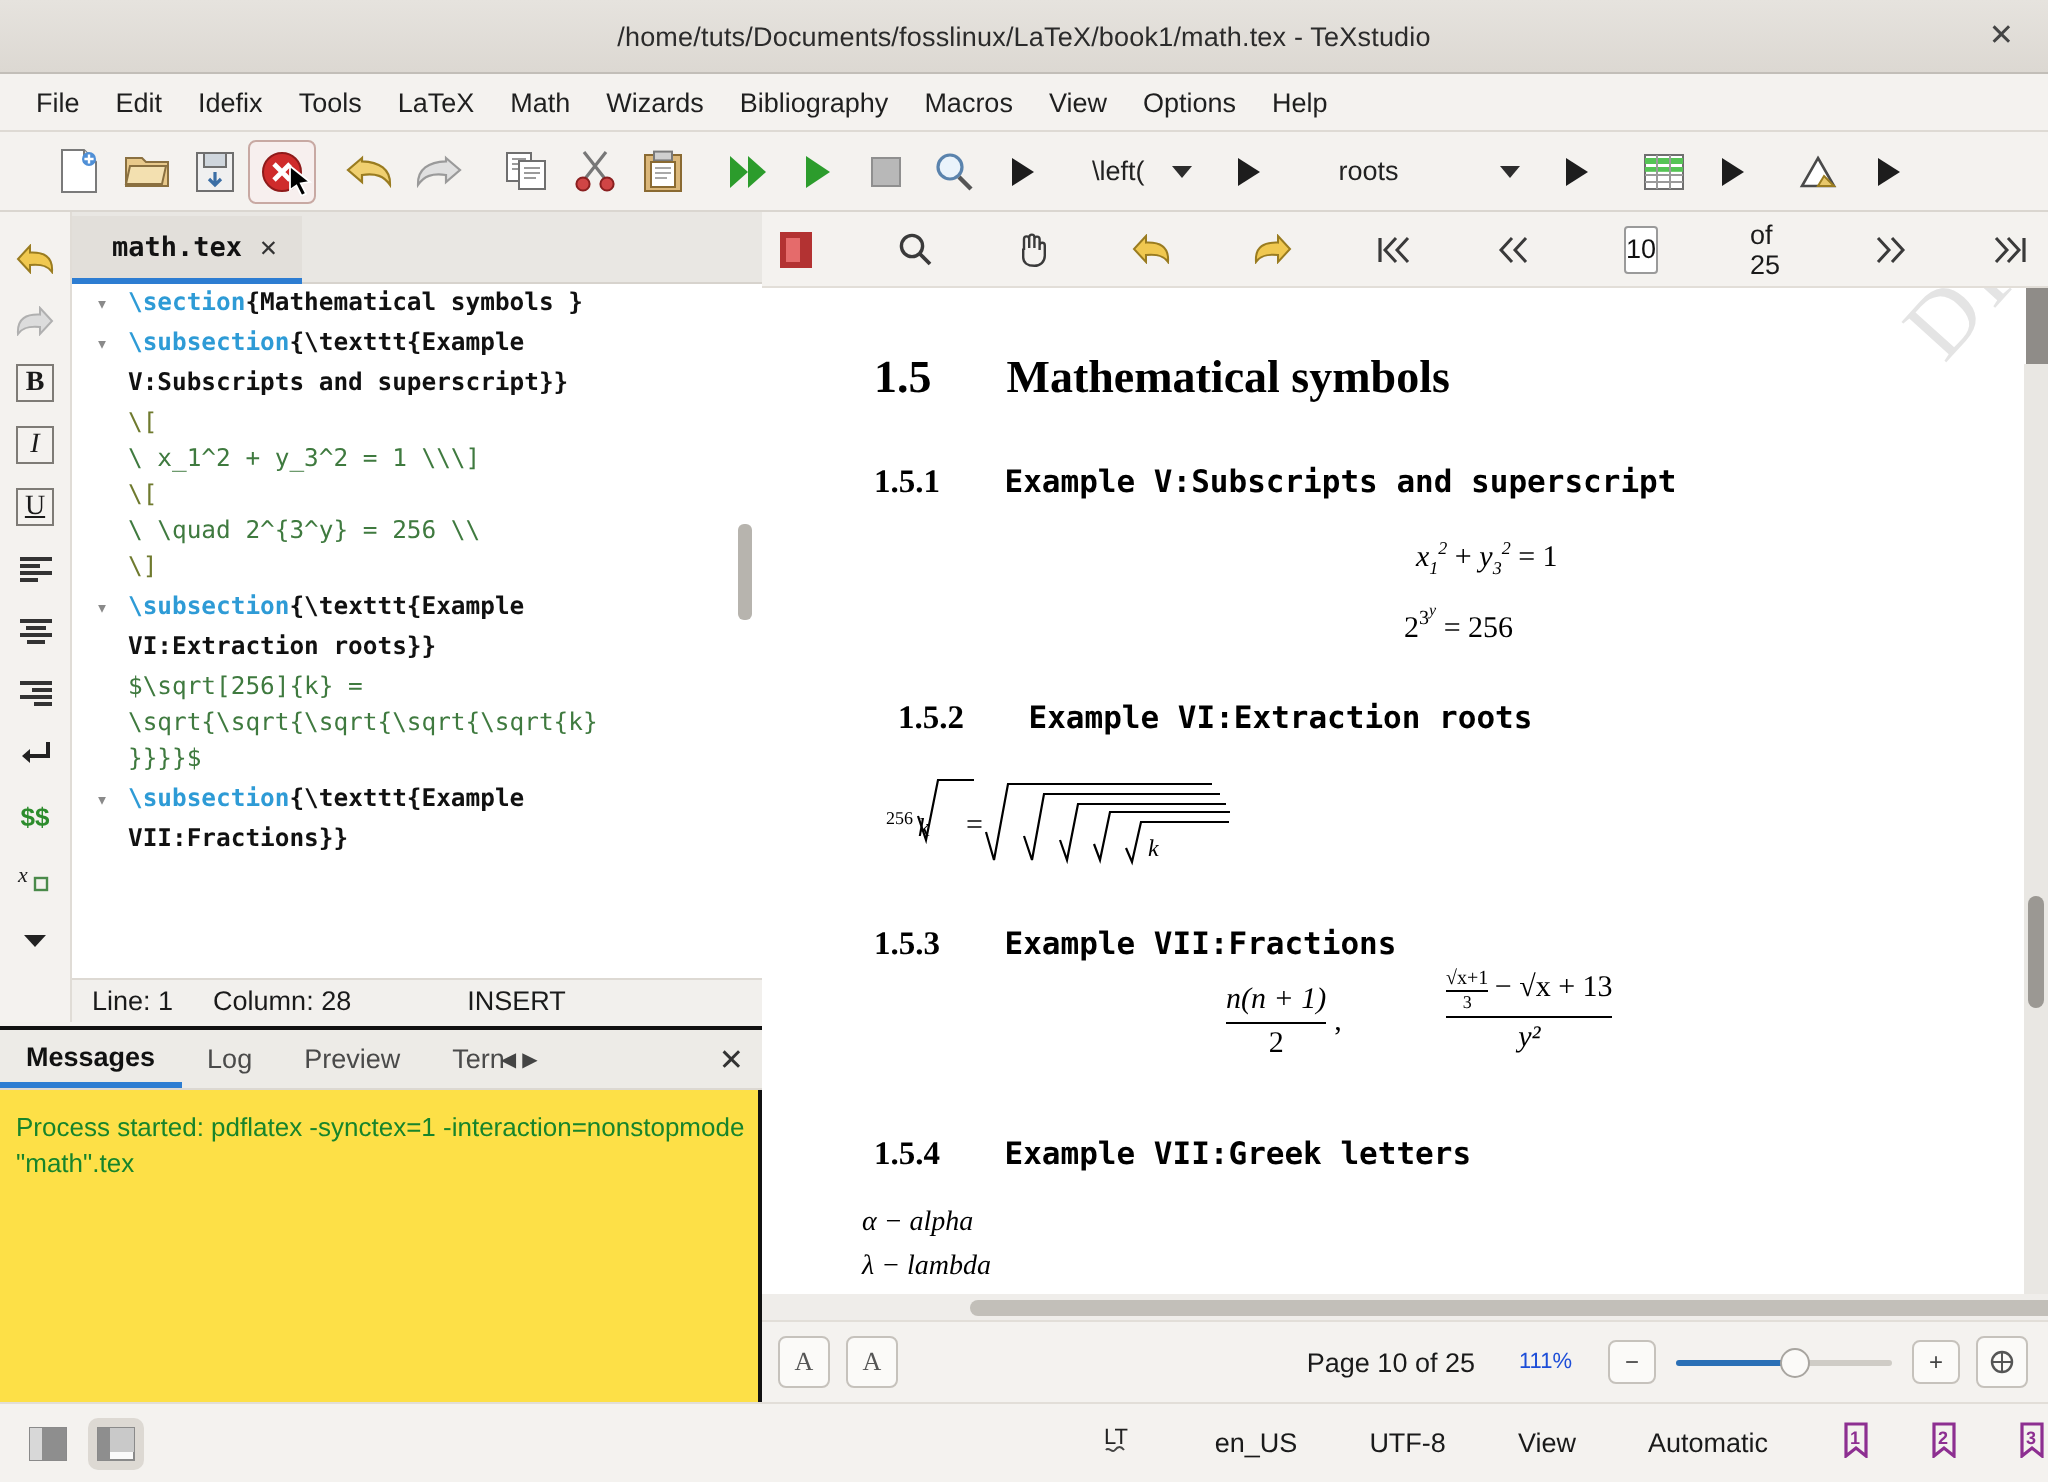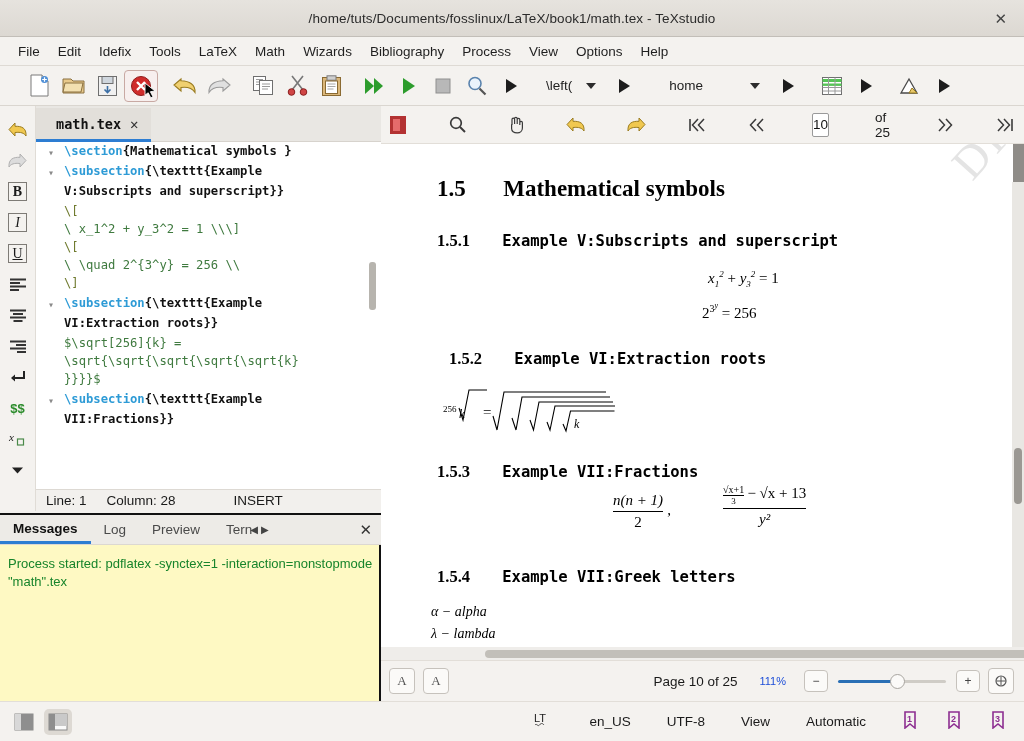--- a/index.html
+++ b/index.html
@@ -111,21 +111,21 @@
     position:absolute; left:0; bottom:0; width:345px; height:22px;
     background:#f2f0ed; border-top:1px solid #ddd9d3;
     display:flex; align-items:center; font-size:12.5px; color:#1a1a1a; gap:20px;
     padding-left: 10px;
     margin-top: 14px;
   }
 
   
   .msg-pane {
     position: absolute; left: 0; top: 513px; width: 381px; height: 188px;
-    background: #fef9c3; border-top: 2px solid #111; border-right: 2px solid #111;
+    background: #fde047; border-top: 2px solid #111; border-right: 2px solid #111;
   }
   .msg-tabs {
     position:absolute; left:0; top:0; width:381px; height:30px;
     background:#edebe7; border-bottom:1px solid #dcd8d2;
     display:flex; align-items:stretch;
   }
   .msg-tab {
     display:flex; align-items:center; padding: 0 13px;
     font-size:13.5px; color:#4a4a4a;
   }
@@ -222,21 +222,21 @@
 
   <div class="menubar">
     <span class="mi">File</span>
     <span class="mi">Edit</span>
     <span class="mi">Idefix</span>
     <span class="mi">Tools</span>
     <span class="mi">LaTeX</span>
     <span class="mi">Math</span>
     <span class="mi">Wizards</span>
     <span class="mi">Bibliography</span>
-    <span class="mi">Process</span>
+    <span class="mi">Macros</span>
     <span class="mi">View</span>
     <span class="mi">Options</span>
     <span class="mi">Help</span>
   </div>
 
   <div class="toolbar">
     <div class="tb">
       <svg width="21" height="23" viewBox="0 0 21 23">
           <path d="M2 1h11l6 6v15H2z" fill="#fff" stroke="#7a7a7a"></path>
           <path d="M13 1v6h6" fill="#e8e8e8" stroke="#7a7a7a"></path>
@@ -331,21 +331,21 @@
     <div class="combo">
       <span class="cval">\left(</span>
       <span class="caret-dn"></span>
     </div>
     <div class="tb">
         <span class="play-blk"></span>
       </div>
     <div class="tbsep"></div>
       <div class="tbsep"></div>
     <div class="combo" style="min-width:110px">
-      <span class="cval">home</span>
+      <span class="cval">roots</span>
       <span class="caret-dn"></span>
     </div>
     <div class="tb">
         <span class="play-blk"></span>
       </div>
     <div class="tbsep"></div>
     <div class="tb">
       <svg width="22" height="20" viewBox="0 0 22 20">
           <rect x="1.5" y="1.5" width="19" height="17" fill="#fff" stroke="#6f6f6f"></rect>
           <rect x="1.5" y="3" width="19" height="3" fill="#55c455"></rect>
@@ -711,21 +711,21 @@
     </div>
     <div style="width:6px"></div>
     <div class="panelbtn active">
       <svg width="20" height="18" viewBox="0 0 20 18">
           <rect x="1" y="1" width="18" height="16" fill="#fafafa" stroke="#8a8a8a"></rect>
           <rect x="1" y="1" width="6" height="16" fill="#8e8e8e"></rect>
           <rect x="7" y="1" width="12" height="12" fill="#c9c9c9"></rect>
         </svg>
     </div>
     <div style="flex:1"></div>
-    <div style="display:flex;align-items:center;gap:36px;padding-right:18px">
+    <div style="display:flex;align-items:center;gap:36px;">
       <span class="sb-item">
         <svg width="20" height="18" viewBox="0 0 20 18">
             <text x="1" y="11" font-family="Liberation Sans, sans-serif" font-size="11" fill="#222">LT</text>
             <path d="M2 14c1.5-2 3 2 4.5 0S9.5 12 11 14" fill="none" stroke="#444" stroke-width="1"></path>
           </svg>
       </span>
       <span class="sb-item">en_US</span>
       <span class="sb-item">UTF-8</span>
       <span class="sb-item">View</span>
       <span class="sb-item">Automatic</span>

